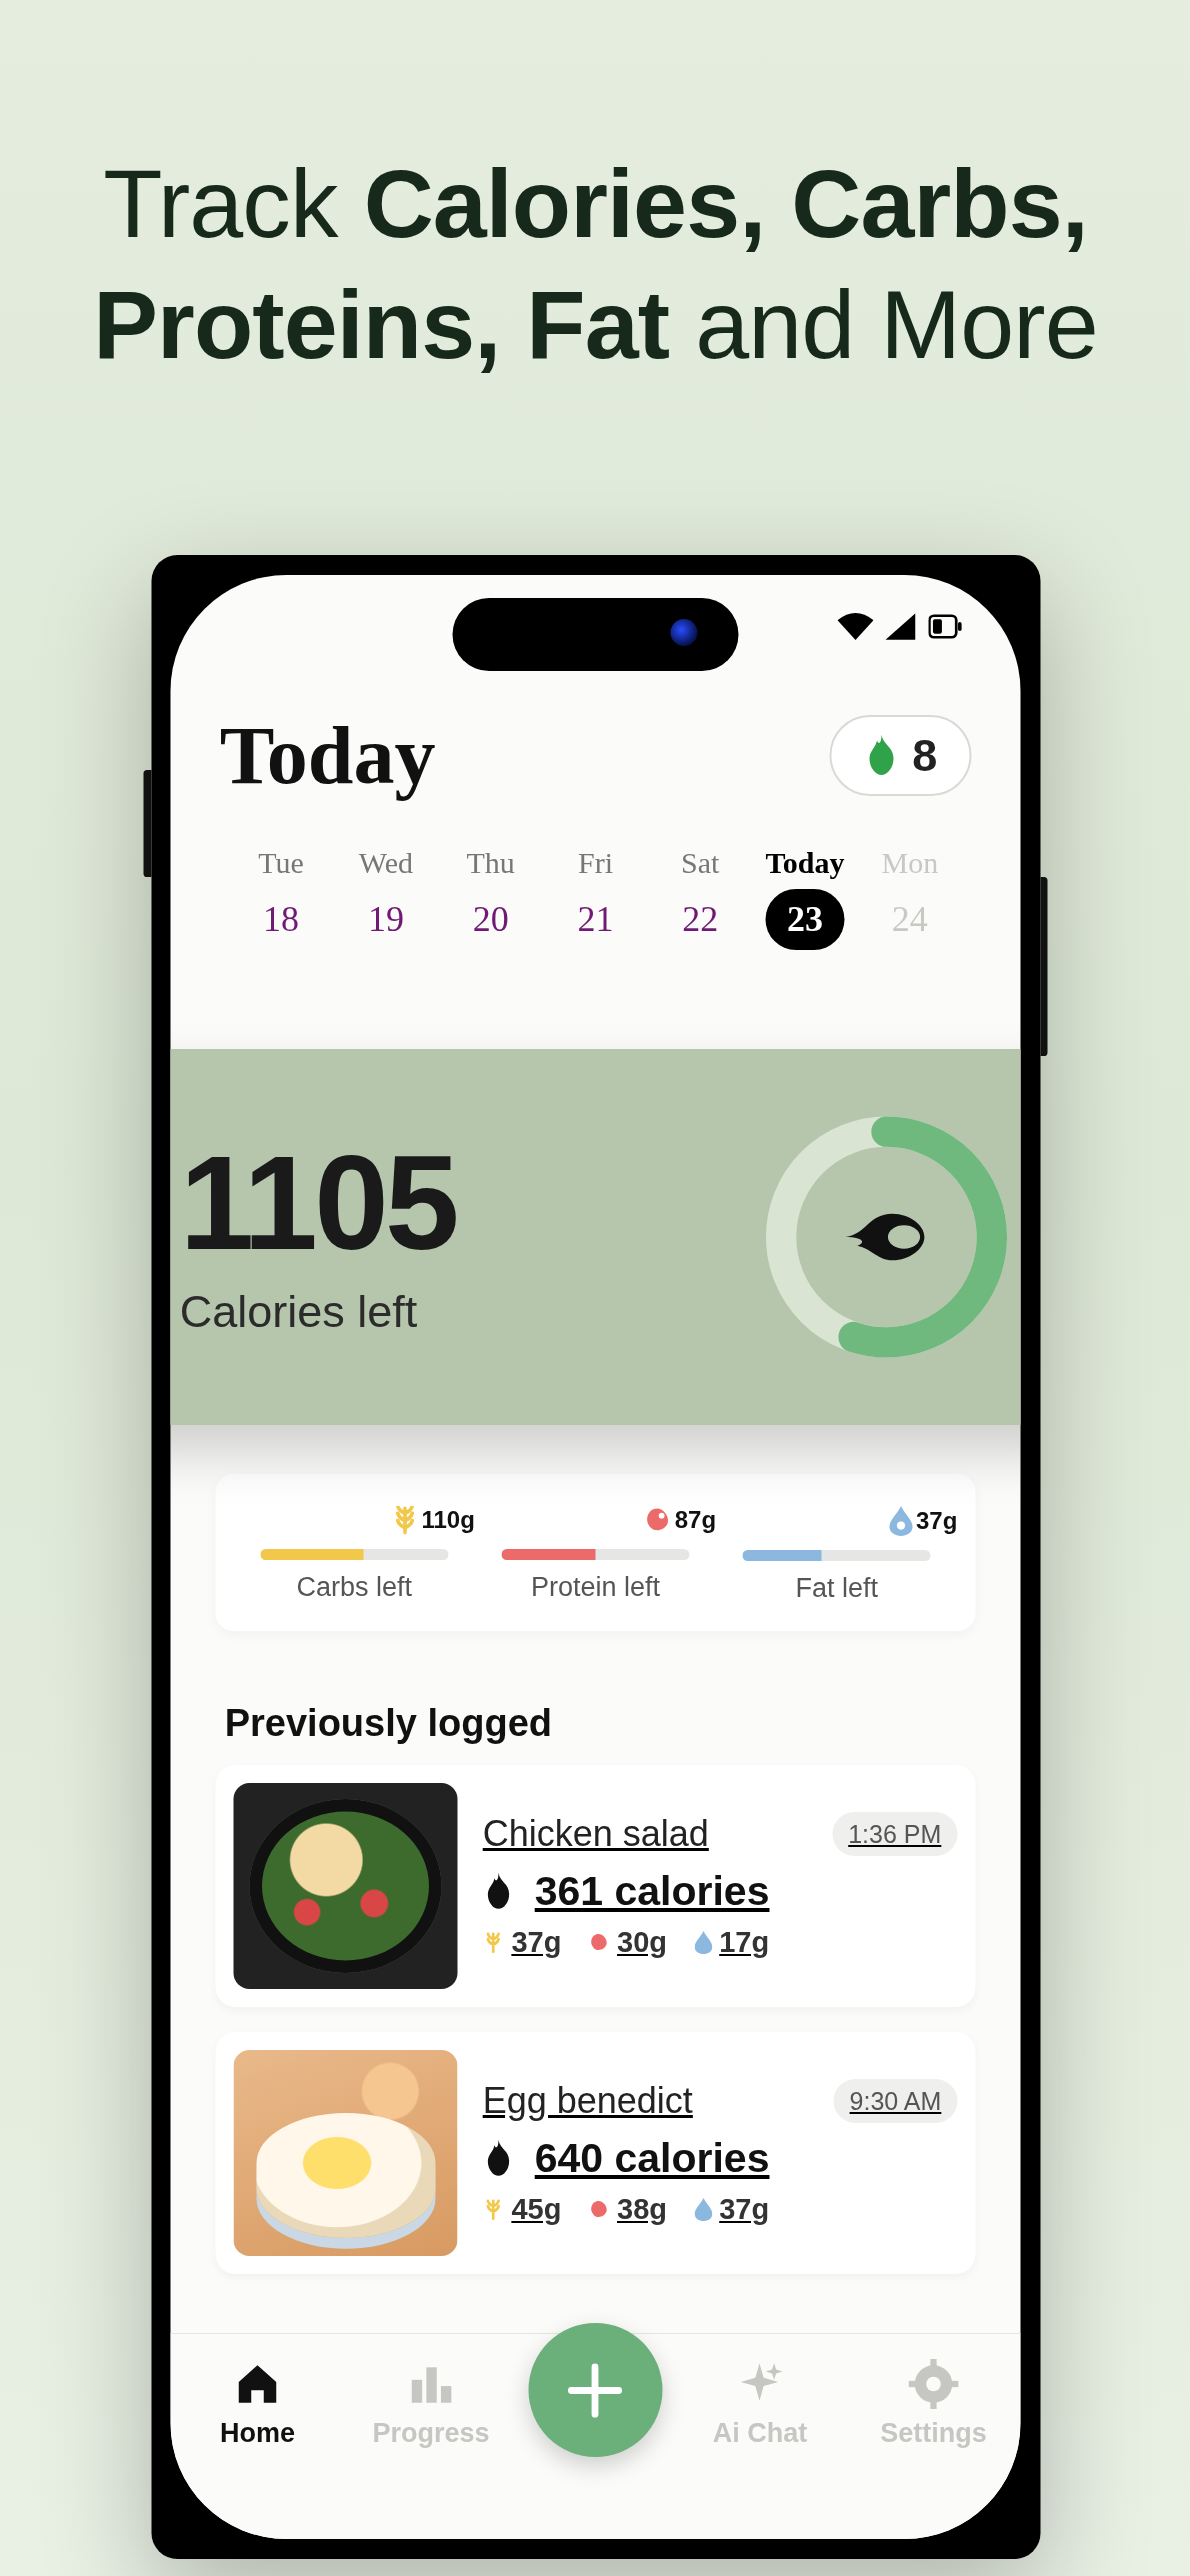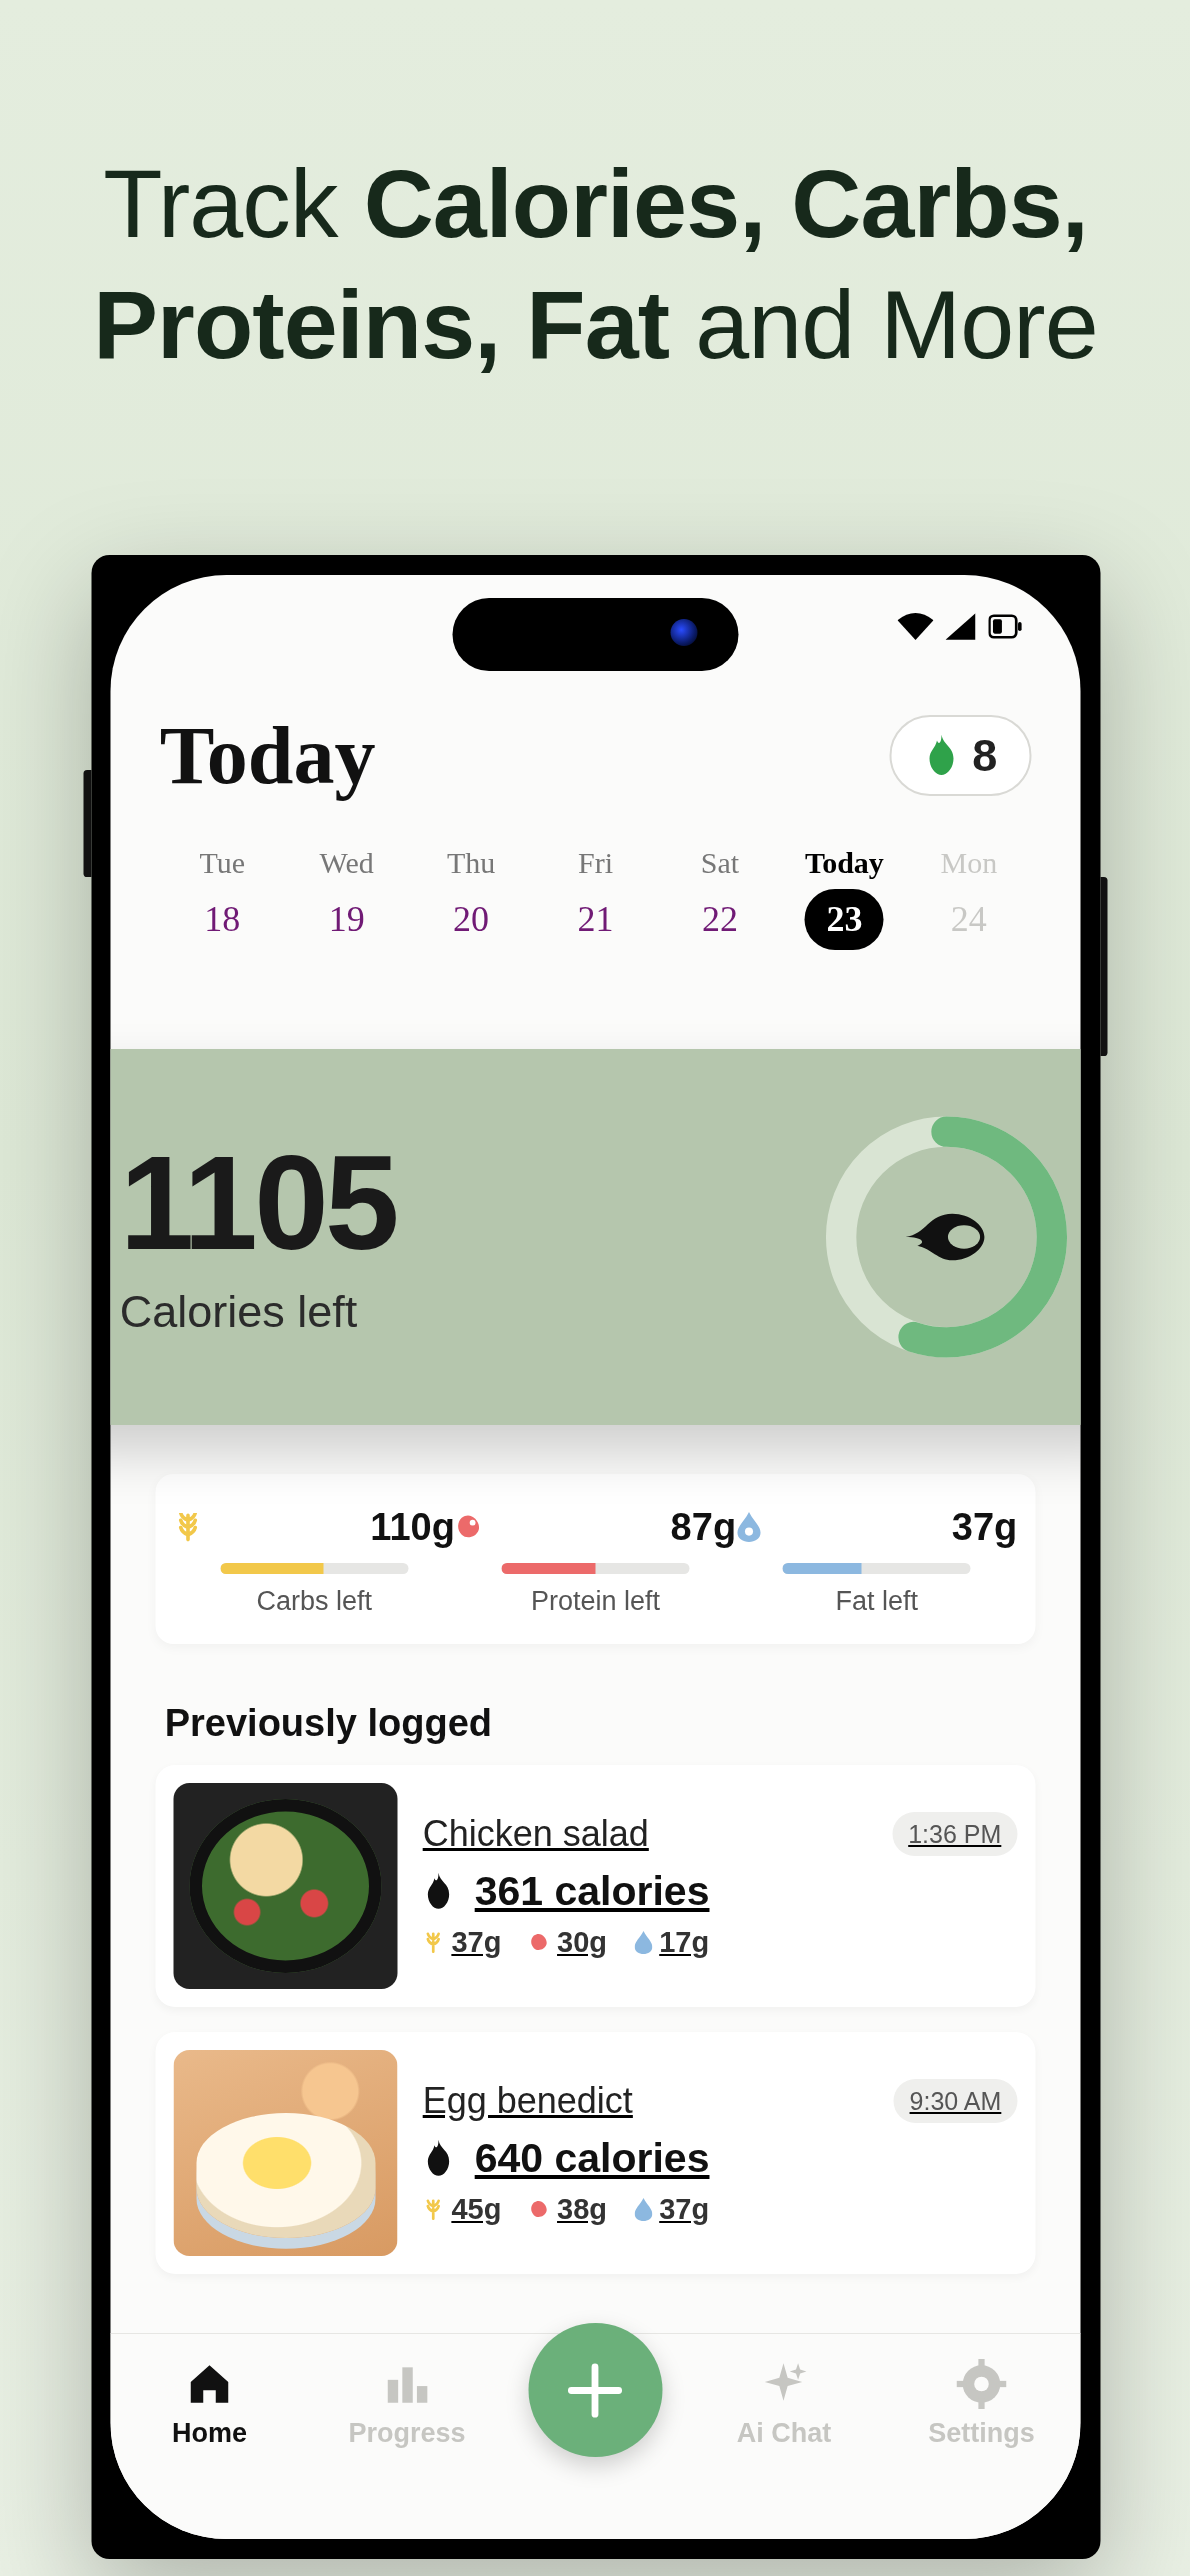--- a/index.html
+++ b/index.html
@@ -24,23 +24,23 @@
     font-weight: 400;
   }
   .headline b { font-weight: 800; }
 
   
   .phone {
     position: absolute;
     top: 555px;
     left: 50%;
     transform: translateX(-50%);
-    width: 1009px;
+    width: 889px;
     height: 2004px;
-    border-radius: 18px;
+    border-radius: 26px;
     background: #000;
     padding: 19.7px;
     box-shadow: 0 36px 107px rgba(0,0,0,0.25);
   }
   .phone-btn-l { position:absolute; left:-7.2px; top:215px; width:7.2px; height:107px; background:#111; border-radius:3.6px 0 0 3.6px; }
   .phone-btn-r { position:absolute; right:-7.2px; top:322px; width:7.2px; height:179px; background:#111; border-radius:0 3.6px 3.6px 0; }
   .screen {
     width: 100%; height: 100%;
     background: #fbfbfa;
     border-radius: 116px;
@@ -122,21 +122,21 @@
   }
 
   
   .macros {
     position:absolute; top: 899px; left:45px; right:45px;
     background:#fff; border-radius:18px;
     display:flex; padding: 32px 18px 27px;
     box-shadow: 0 3.6px 10.7px rgba(0,0,0,0.04);
   }
   .macro { flex:1; text-align:center; }
-  .macro-top { display:flex; align-items:center; justify-content:space-between; gap:2px; font-size:38px; font-weight:800; color:#111;}
+  .macro-top { display:flex; align-items:center; justify-content:flex-end; gap:2px; font-size:24px; font-weight:800; color:#111;}
   .macro-bar { margin:14.3px auto 12.5px; width: 188px; height:10.7px; background:#e6e6e4; border-radius:7.2px; overflow:hidden;}
   .macro-bar > span { display:block; height:100%; }
   .mc-carb { background:#f2c84a; }
   .mc-prot { background:#ec6a6a; }
   .mc-fat  { background:#8cb8e0; }
   .macro-lbl { font-size:27px; color:#555; }
 
   
   .section-title {
     position:absolute; top: 1127px; left:54px;

